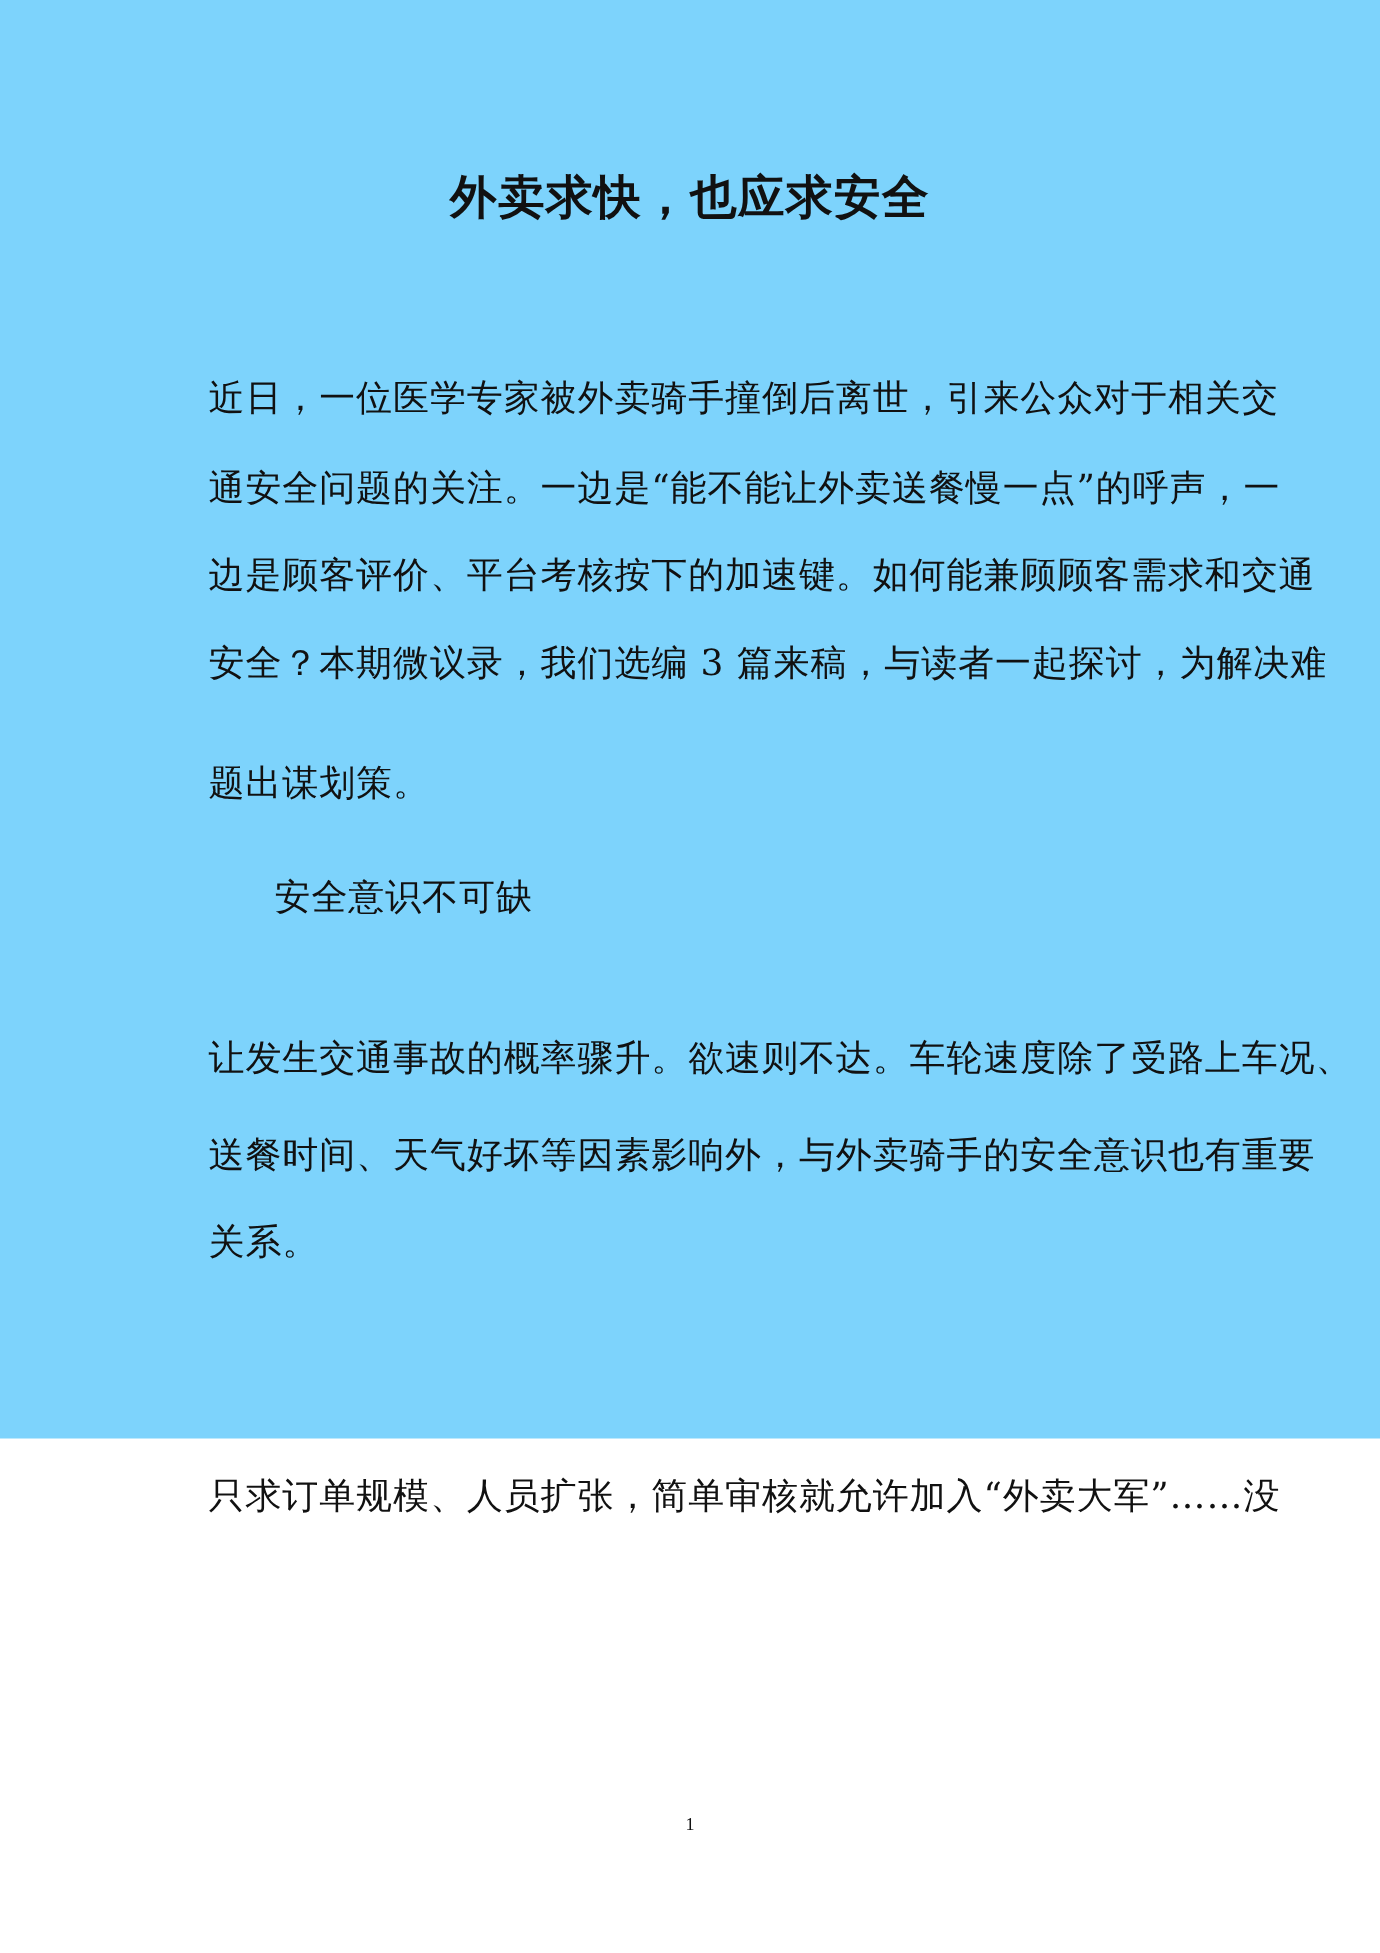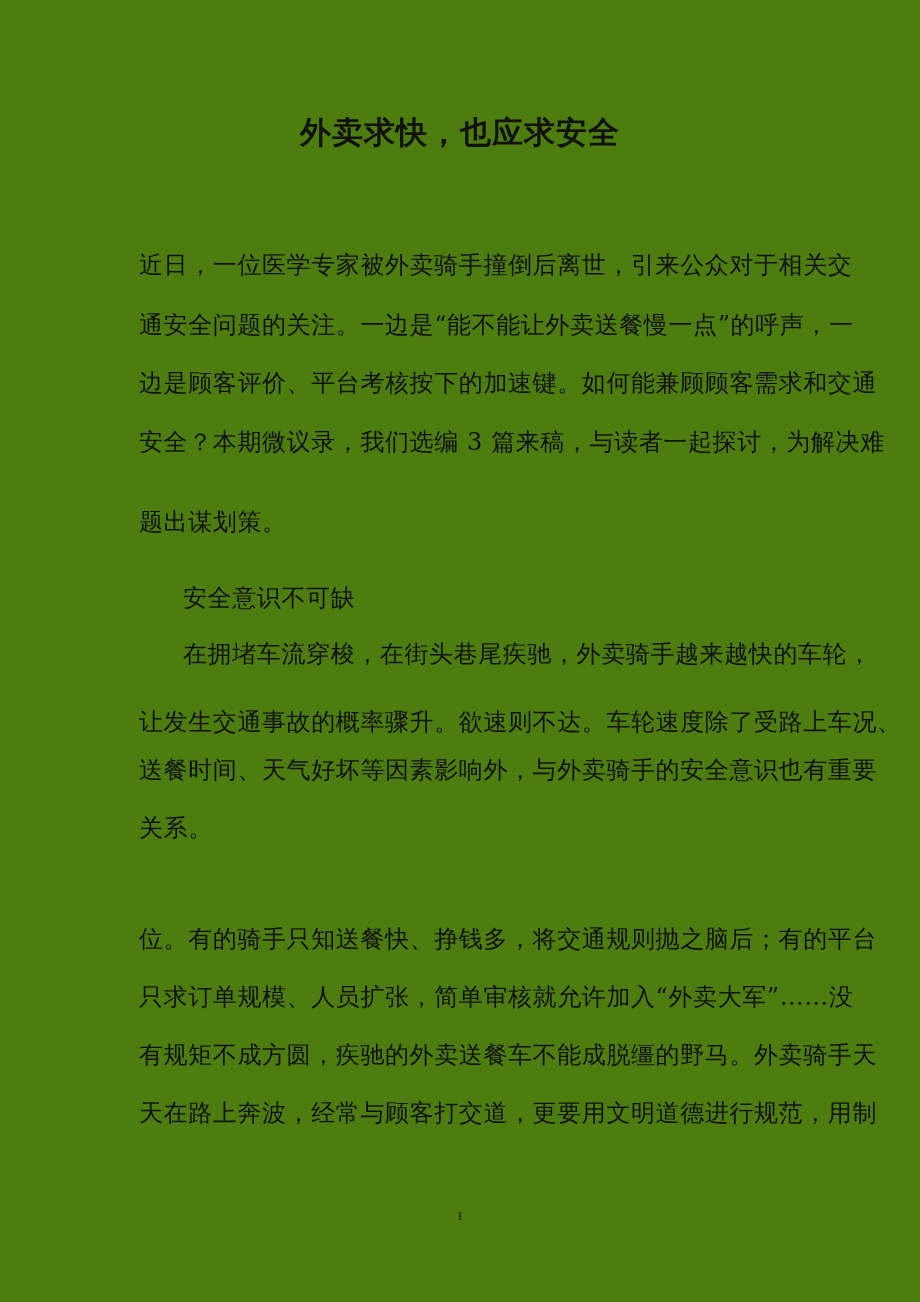--- a/index.html
+++ b/index.html
@@ -1,18 +1,18 @@
 <!DOCTYPE html>
 <html><head>
 <meta charset="utf-8">
 <style>
   html, body { margin: 0; padding: 0; background: #ffffff; }
   body { width: 920px; height: 1302px; position: relative; overflow: hidden;
          font-family: "DejaVu Serif", "Liberation Serif", serif; color: #111; }
-  .page { position: absolute; left: 0; top: 0; width: 920px; height: 1302px; background: #4d7c0f; }
+  .page { position: absolute; left: 0; top: 0; width: 920px; height: 959px; background: #7dd3fc; }
   .title { position: absolute; left: 0; top: 108px; width: 920px; text-align: center;
            font-size: 31px; font-weight: bold; letter-spacing: 1px; line-height: 48px;
            font-family: "DejaVu Sans", "Liberation Sans", sans-serif; }
   .line { position: absolute; left: 139px; font-size: 24px; line-height: 30px;
           white-space: nowrap; letter-spacing: 0.6px; }
   .page-number { position: absolute; top: 1209px; left: 0; width: 920px; text-align: center;
                  font-size: 12px; font-family: "Liberation Serif", serif; }
 </style>
 </head>
 <body>
@@ -21,24 +21,20 @@
   <div class="title">外卖求快，也应求安全</div>
 
   <div class="line" style="top:250px;left:139px;">  近日，一位医学专家被外卖骑手撞倒后离世，引来公众对于相关交</div>
   <div class="line" style="top:310px;">通安全问题的关注。一边是“能不能让外卖送餐慢一点”的呼声，一</div>
   <div class="line" style="top:368px;">边是顾客评价、平台考核按下的加速键。如何能兼顾顾客需求和交通</div>
   <div class="line" style="top:427px;">安全？本期微议录，我们选编 3 篇来稿，与读者一起探讨，为解决难</div>
   <div class="line" style="top:485px;margin-top:22px;">题出谋划策。</div>
 
   <div class="line" style="top:583px;left:183px;">安全意识不可缺</div>
 
-  <div class="line" style="top:639px;left:183px;">在拥堵车流穿梭，在街头巷尾疾驰，外卖骑手越来越快的车轮，</div>
-  <div class="line" style="top:707px;text-align:center;">让发生交通事故的概率骤升。欲速则不达。车轮速度除了受路上车况、</div>
+  <div class="line" style="top:690px;text-align:center;">让发生交通事故的概率骤升。欲速则不达。车轮速度除了受路上车况、</div>
   <div class="line" style="top:755px;">送餐时间、天气好坏等因素影响外，与外卖骑手的安全意识也有重要</div>
   <div class="line" style="top:813px;">关系。</div>
 
-  <div class="line" style="top:924px;">位。有的骑手只知送餐快、挣钱多，将交通规则抛之脑后；有的平台</div>
   <div class="line" style="top:982px;">只求订单规模、人员扩张，简单审核就允许加入“外卖大军”……没</div>
-  <div class="line" style="top:1040px;">有规矩不成方圆，疾驰的外卖送餐车不能成脱缰的野马。外卖骑手天</div>
-  <div class="line" style="top:1098px;">天在路上奔波，经常与顾客打交道，更要用文明道德进行规范，用制</div>
 
   <div class="page-number">1</div>
 </div>
 
 </body></html>

